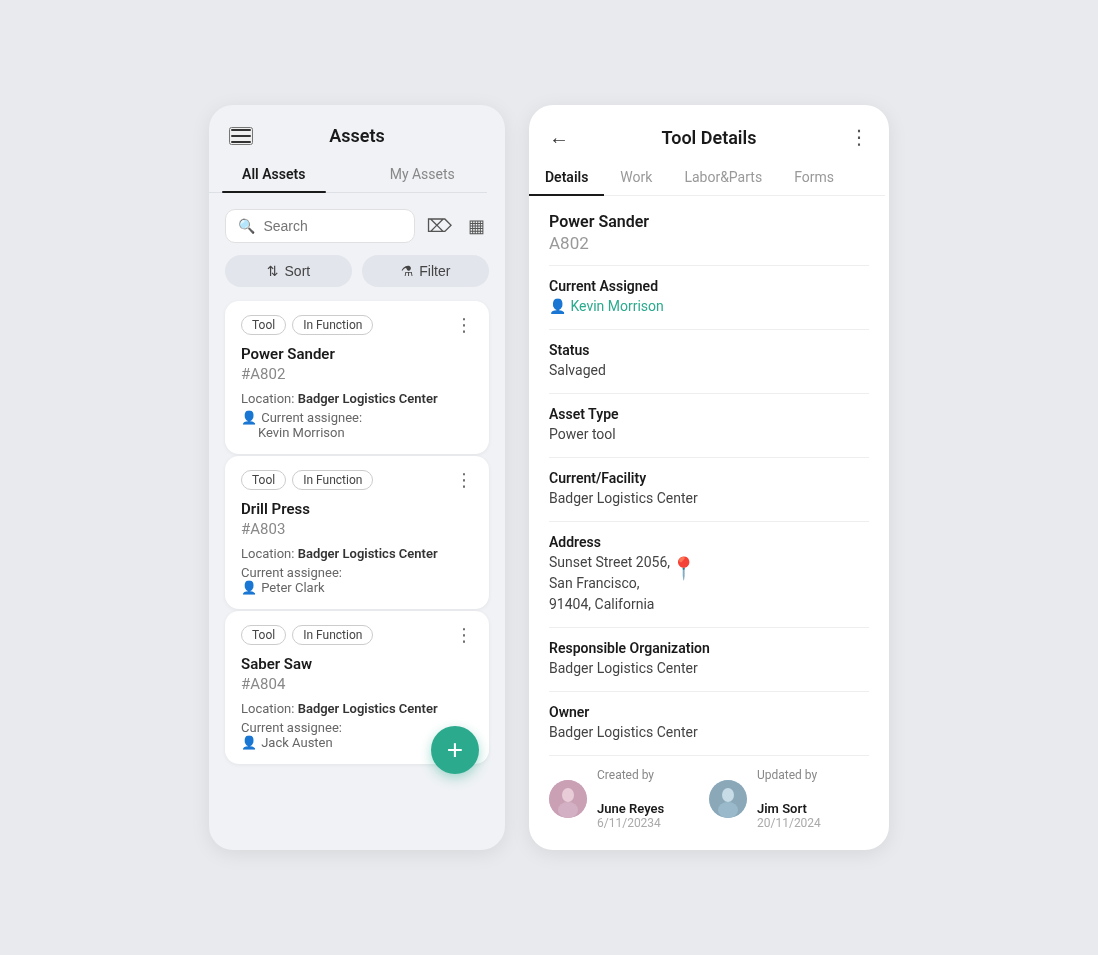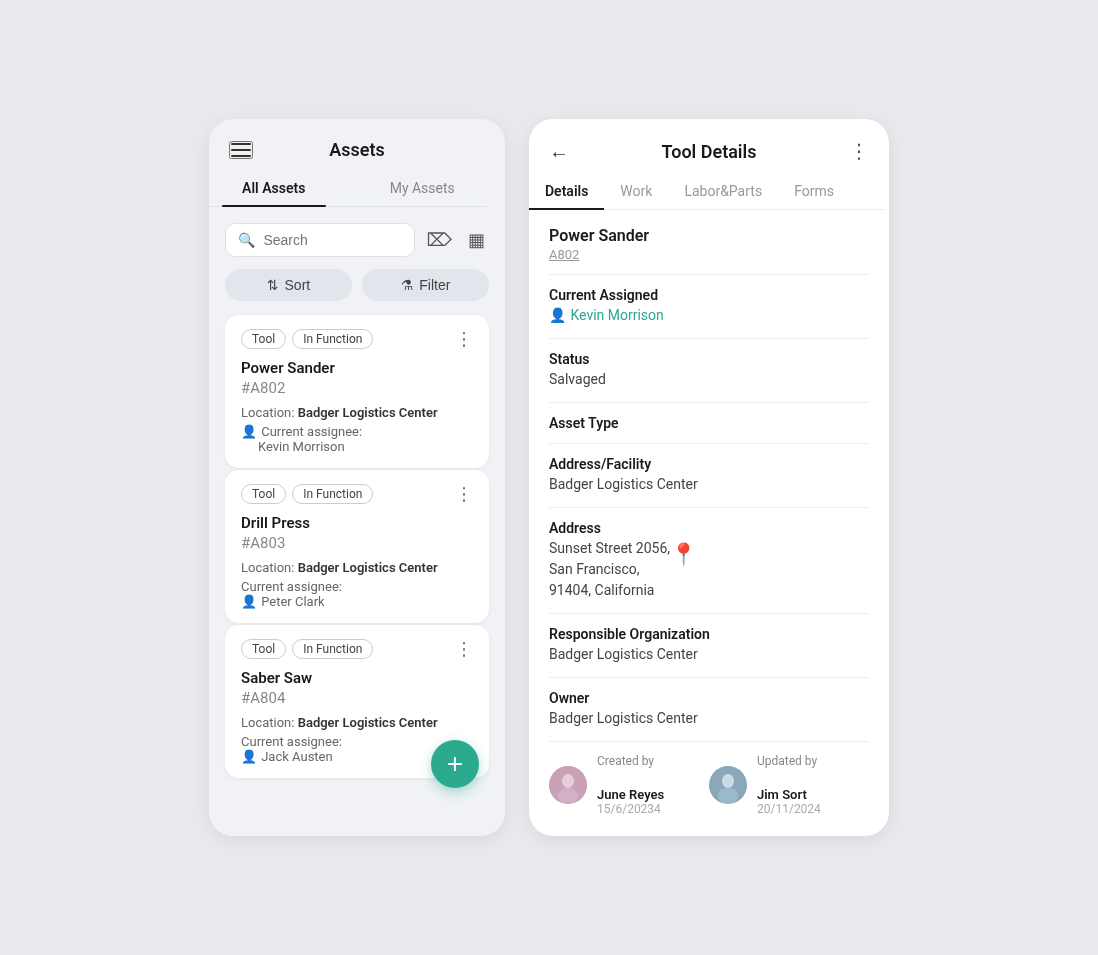--- a/index.html
+++ b/index.html
@@ -290,23 +290,22 @@
       padding: 16px 20px 0;
       overflow-y: auto;
     }
     .detail-asset-name {
       font-size: 16px;
       font-weight: 600;
       color: #1a1a1a;
       margin-bottom: 2px;
     }
     .detail-asset-id {
-      font-size: 13px;
+      font-size: 17px;
       color: #999;
-      text-decoration: underline;
     }
     .detail-divider {
       border: none;
       border-top: 1px solid #eee;
       margin: 12px 0;
     }
     .detail-field {
       margin-bottom: 4px;
     }
     .detail-label {
@@ -521,26 +520,27 @@
 
       <div class="detail-field">
         <div class="detail-label">Status</div>
         <div class="detail-value">Salvaged</div>
       </div>
 
       <hr class="detail-divider">
 
       <div class="detail-field">
         <div class="detail-label">Asset Type</div>
-      </div>
-
-      <hr class="detail-divider">
-
-      <div class="detail-field">
-        <div class="detail-label">Address/Facility</div>
+        <div class="detail-value">Power tool</div>
+      </div>
+
+      <hr class="detail-divider">
+
+      <div class="detail-field">
+        <div class="detail-label">Current/Facility</div>
         <div class="detail-value">Badger Logistics Center</div>
       </div>
 
       <hr class="detail-divider">
 
       <div class="detail-field">
         <div class="detail-label">Address</div>
         <div class="address-row">
           <div class="detail-value">
             Sunset Street 2056,<br>San Francisco,<br>91404, California
@@ -570,21 +570,21 @@
           <div class="avatar avatar-june">
             <svg width="38" height="38" viewBox="0 0 38 38" fill="none">
               <circle cx="19" cy="19" r="19" fill="#c9a0b4"></circle>
               <ellipse cx="19" cy="15" rx="6" ry="7" fill="#e8cdd8"></ellipse>
               <ellipse cx="19" cy="30" rx="10" ry="8" fill="#d4b0c4"></ellipse>
             </svg>
           </div>
           <div class="creator-info">
             <span class="creator-role">Created by</span>
             <span class="creator-name">June Reyes</span>
-            <span class="creator-date">15/6/20234</span>
+            <span class="creator-date">6/11/20234</span>
           </div>
         </div>
         <div class="creator-block">
           <div class="avatar avatar-jim">
             <svg width="38" height="38" viewBox="0 0 38 38" fill="none">
               <circle cx="19" cy="19" r="19" fill="#8aa8b8"></circle>
               <ellipse cx="19" cy="15" rx="6" ry="7" fill="#c8dce8"></ellipse>
               <ellipse cx="19" cy="30" rx="10" ry="8" fill="#9abacb"></ellipse>
             </svg>
           </div>

